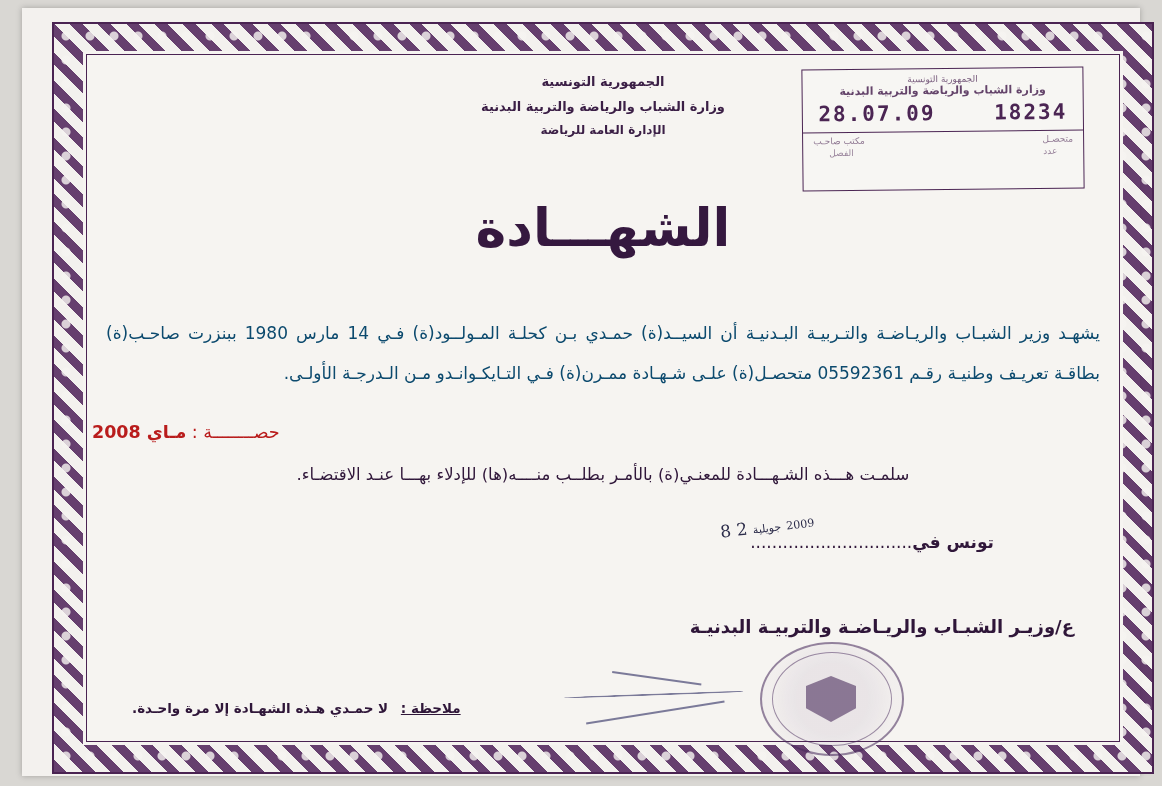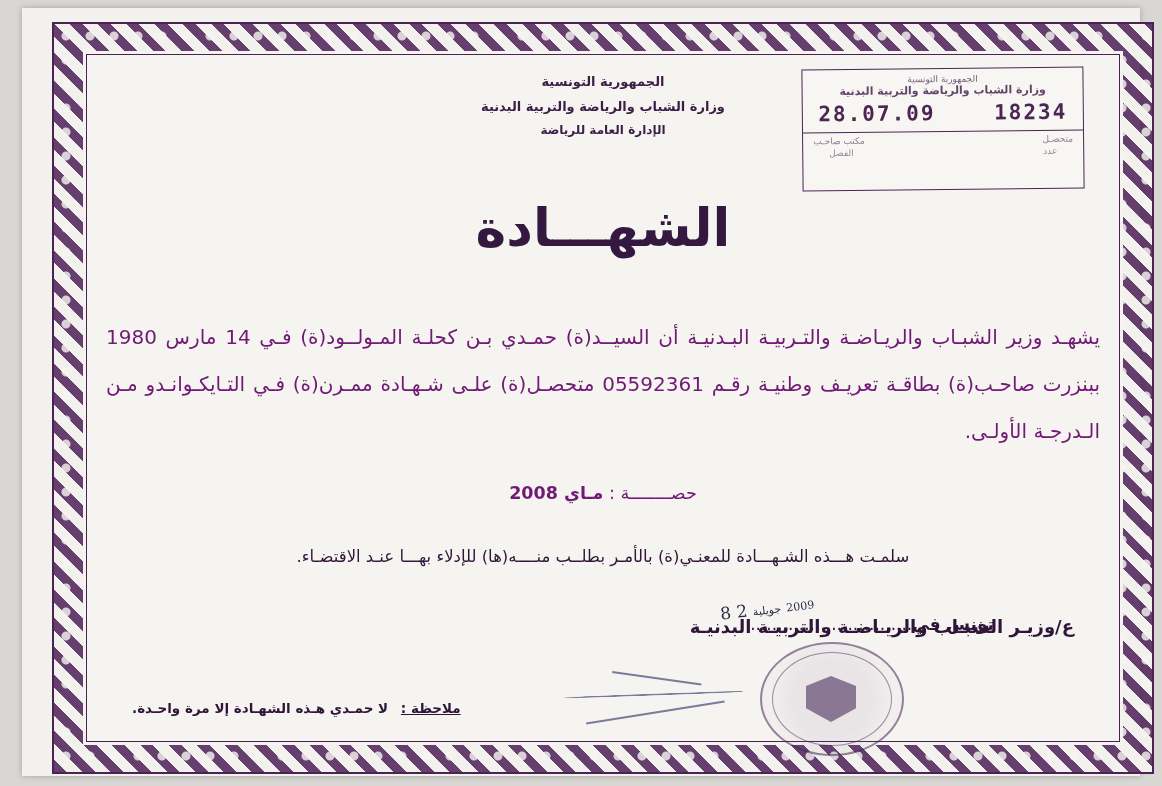--- a/index.html
+++ b/index.html
@@ -155,38 +155,38 @@
     font-weight: bold;
     color: #35183f;
     letter-spacing: -2px;
     font-family: "DejaVu Sans", sans-serif;
   }
 
   
   .body-block {
     margin-top: 56px;
     padding: 0 14px 0 14px;
-    font-size: 20px;
+    font-size: 17px;
     line-height: 2.35;
     text-align: justify;
-    color: #701a75;
+    color: #0c4a6e;
     letter-spacing: 1px;
   }
 
   .session-line {
     margin-top: 28px;
-    text-align: center;
+    text-align: left;
     font-size: 17.5px;
     letter-spacing: 2px;
-    color: #701a75;
+    color: #b91c1c;
   }
   .session-line .b { font-weight: bold; }
 
   .purpose-line {
-    margin-top: 44px;
+    margin-top: 23px;
     text-align: center;
     font-size: 16.5px;
     letter-spacing: 1px;
     color: #30173a;
   }
 
   
   .place-row {
     position: relative;
     margin-top: 48px;

